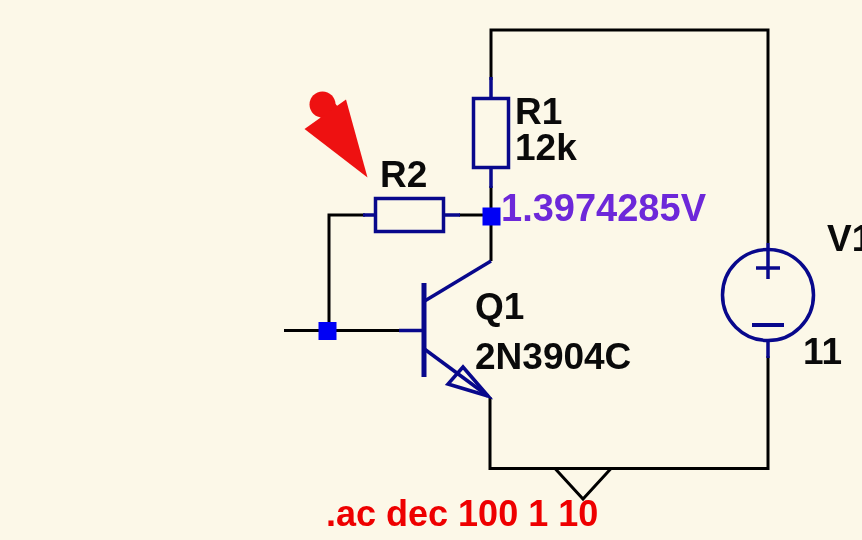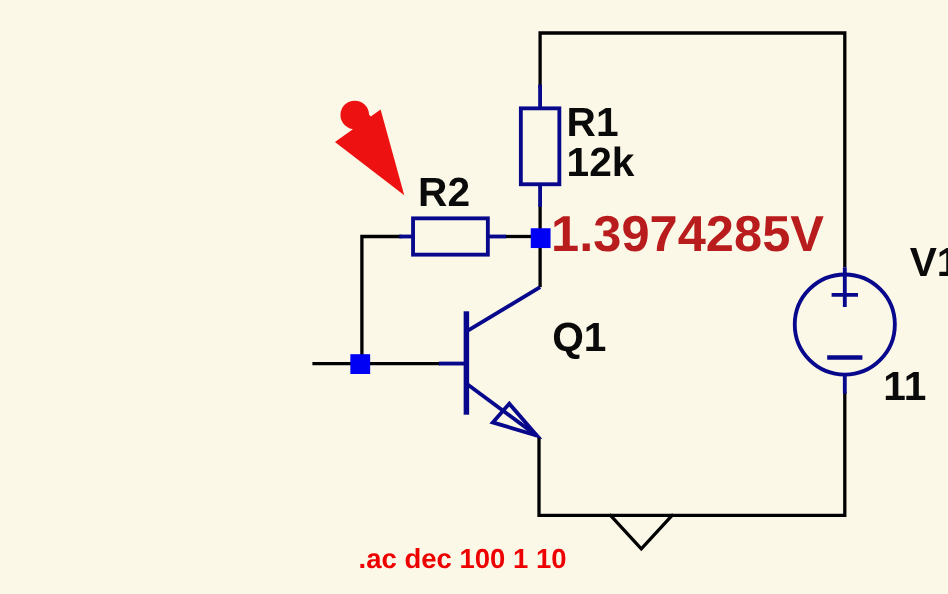--- a/index.html
+++ b/index.html
@@ -26,29 +26,29 @@
     font-weight: bold;
     font-size: 37px;
     line-height: 1;
     color: #0A0A0A;
     white-space: nowrap;
     letter-spacing: 0px;
   }
   .readout {
     position: absolute;
     font-weight: bold;
-    font-size: 46px;
+    font-size: 38px;
     line-height: 1;
-    color: #b91c1c;
+    color: #6d28d9;
     white-space: nowrap;
   }
   .directive {
     position: absolute;
     font-weight: bold;
-    font-size: 25px;
+    font-size: 36px;
     line-height: 1;
     color: #EE0000;
     white-space: nowrap;
   }
 </style>
 </head>
 <body>
 
 <div id="canvas">
 
@@ -108,21 +108,22 @@
       <line x1="322.5" y1="104.5" x2="338" y2="122" stroke="#EE1111" stroke-width="20" stroke-linecap="round"></line>
       <polygon points="346,99.5 367.5,177.5 304.5,129" fill="#EE1111"></polygon>
     </g>
   </svg>
 
   <div class="lbl" style="left:515px; top:93px;">R1</div>
   <div class="lbl" style="left:515px; top:129px;">12k</div>
 
   <div class="lbl" style="left:380px; top:156px;">R2</div>
 
-  <div class="lbl" style="left:475px; top:288px;margin-left:27px;">Q1</div>
+  <div class="lbl" style="left:475px; top:288px;">Q1</div>
+  <div class="lbl" style="left:475px; top:338px;">2N3904C</div>
 
   <div class="lbl" style="left:827px; top:220px;">V1</div>
   <div class="lbl" style="left:803px; top:333px;">11</div>
 
   <div class="readout" style="left:501px; top:189px;">1.3974285V</div>
 
   <div class="directive" style="left:326px; top:496px;">.ac dec 100 1 10</div>
 </div>
 
 </body></html>

